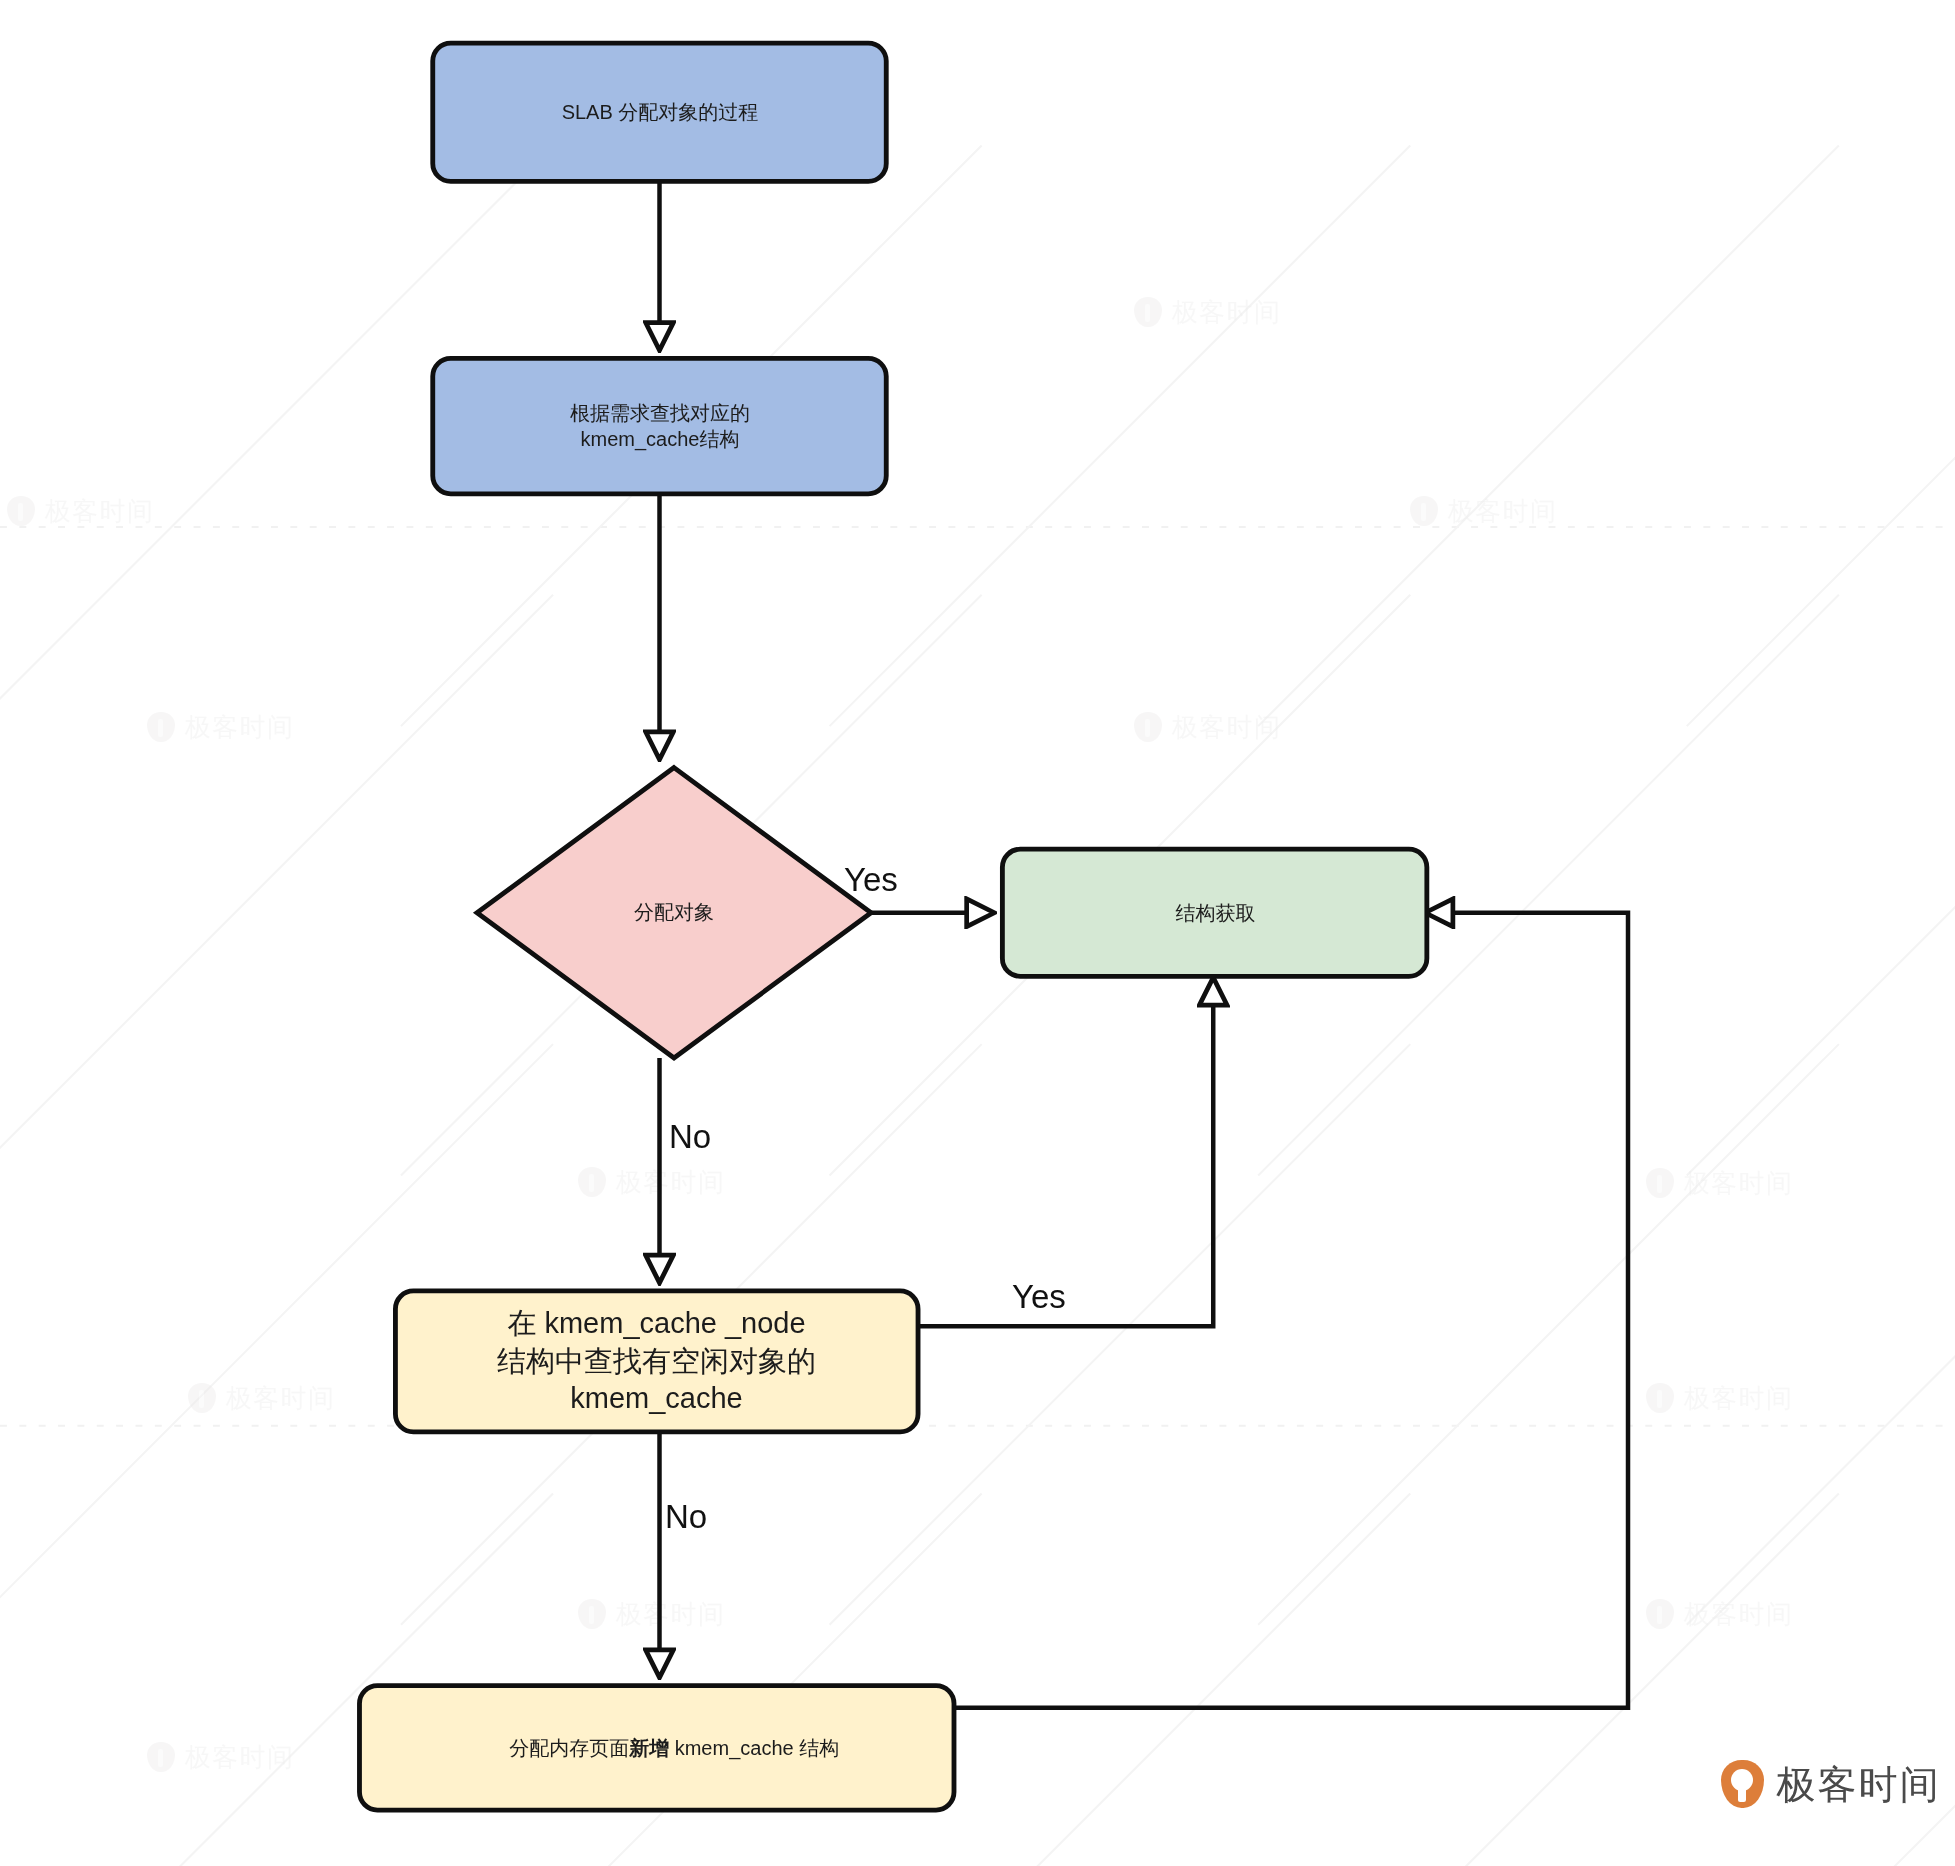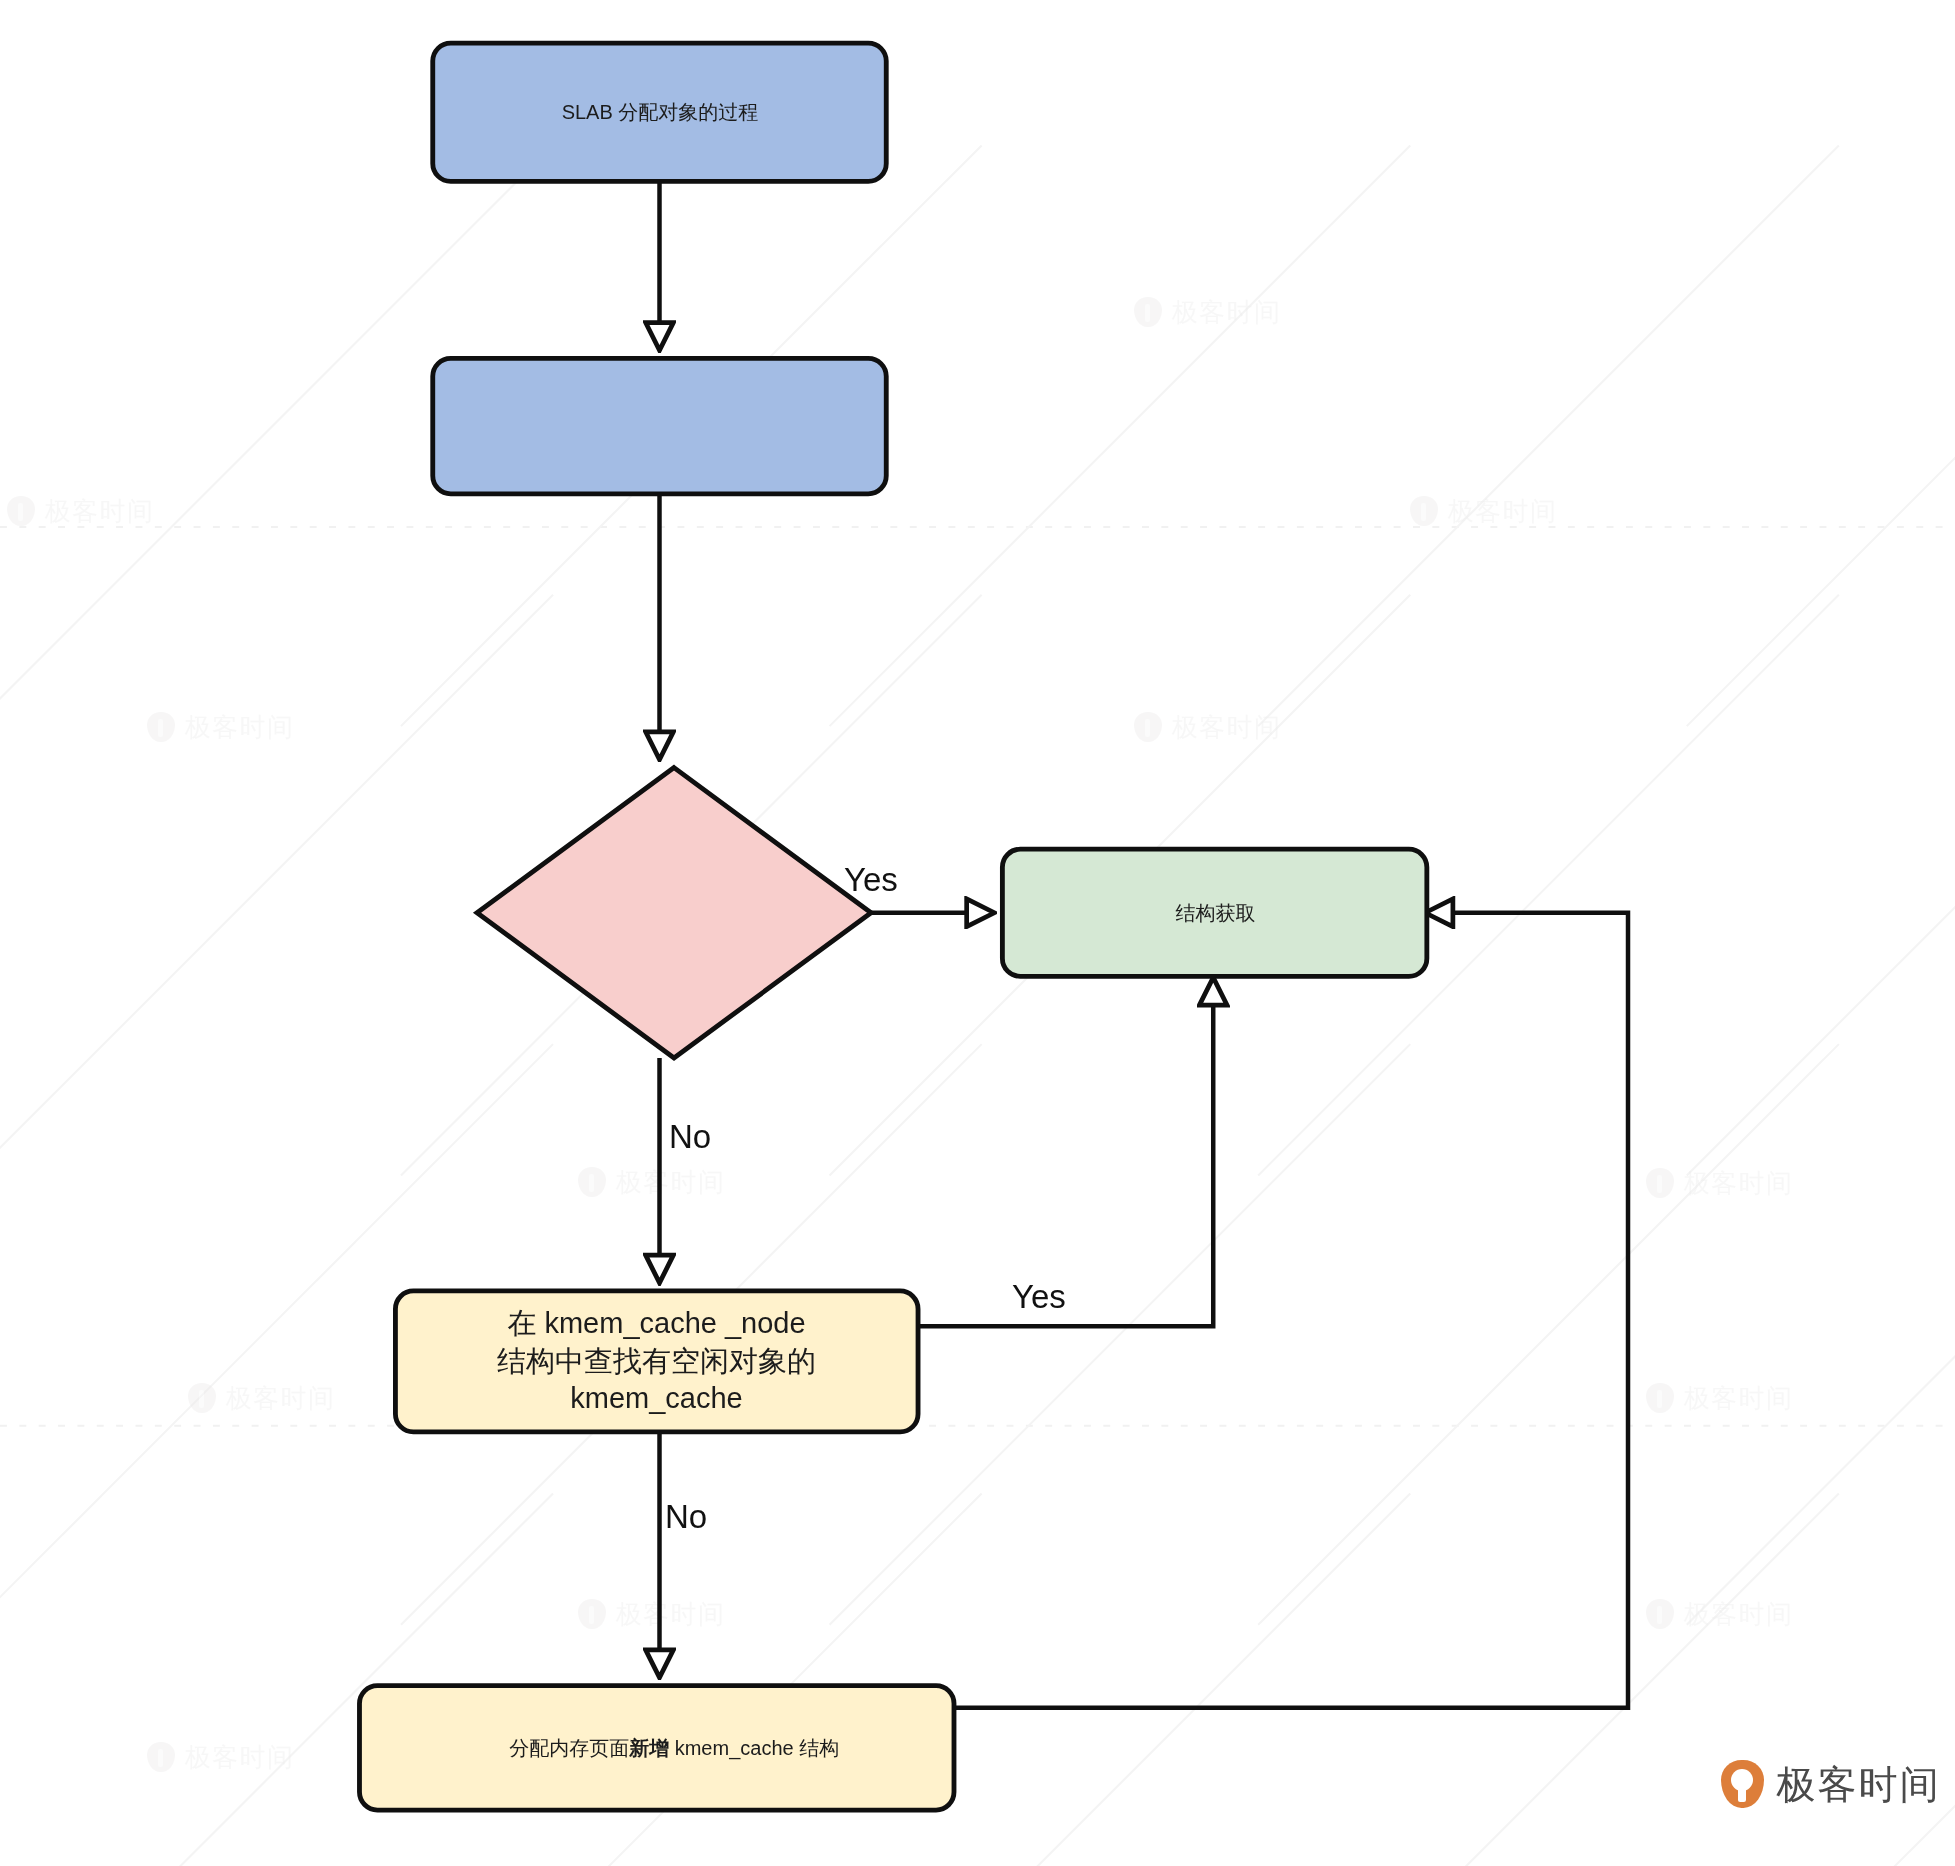--- a/index.html
+++ b/index.html
@@ -248,21 +248,28 @@
     <polygon points="975,1110 1260,1320 975,1530 690,1320" fill="#f8cecc" stroke="#0f0f0f" stroke-width="7"></polygon>
     <rect x="1450" y="1228" width="614" height="184" rx="26" ry="26" fill="#d5e8d4" stroke="#0f0f0f" stroke-width="7"></rect>
     <rect x="572" y="1867" width="756" height="204" rx="26" ry="26" fill="#fff2cc" stroke="#0f0f0f" stroke-width="7"></rect>
     <rect x="520" y="2438" width="860" height="180" rx="26" ry="26" fill="#fff2cc" stroke="#0f0f0f" stroke-width="7"></rect>
   </svg>
 
   <div class="node-label" style="left:433px; top:43px; width:454px; height:138px;">
     <span class="ln">SLAB 分配对象的过程</span>
   </div>
 
-
+  <div class="node-label" style="left:433px; top:358px; width:454px; height:136px;">
+    <span class="ln">根据需求查找对应的</span>
+    <span class="ln">kmem_cache结构</span>
+  </div>
+
+  <div class="node-label" style="left:477px; top:767px; width:394px; height:290px;">
+    <span class="ln">分配对象</span>
+  </div>
 
   <div class="node-label" style="left:1003px; top:849px; width:425px; height:127px;">
     <span class="ln">结构获取</span>
   </div>
 
   <div class="node-label" style="left:395px; top:1291px; width:523px; height:141px; font-size:29px;">
     <span class="ln">在 kmem_cache _node</span>
     <span class="ln">结构中查找有空闲对象的</span>
     <span class="ln">kmem_cache</span>
   </div>

